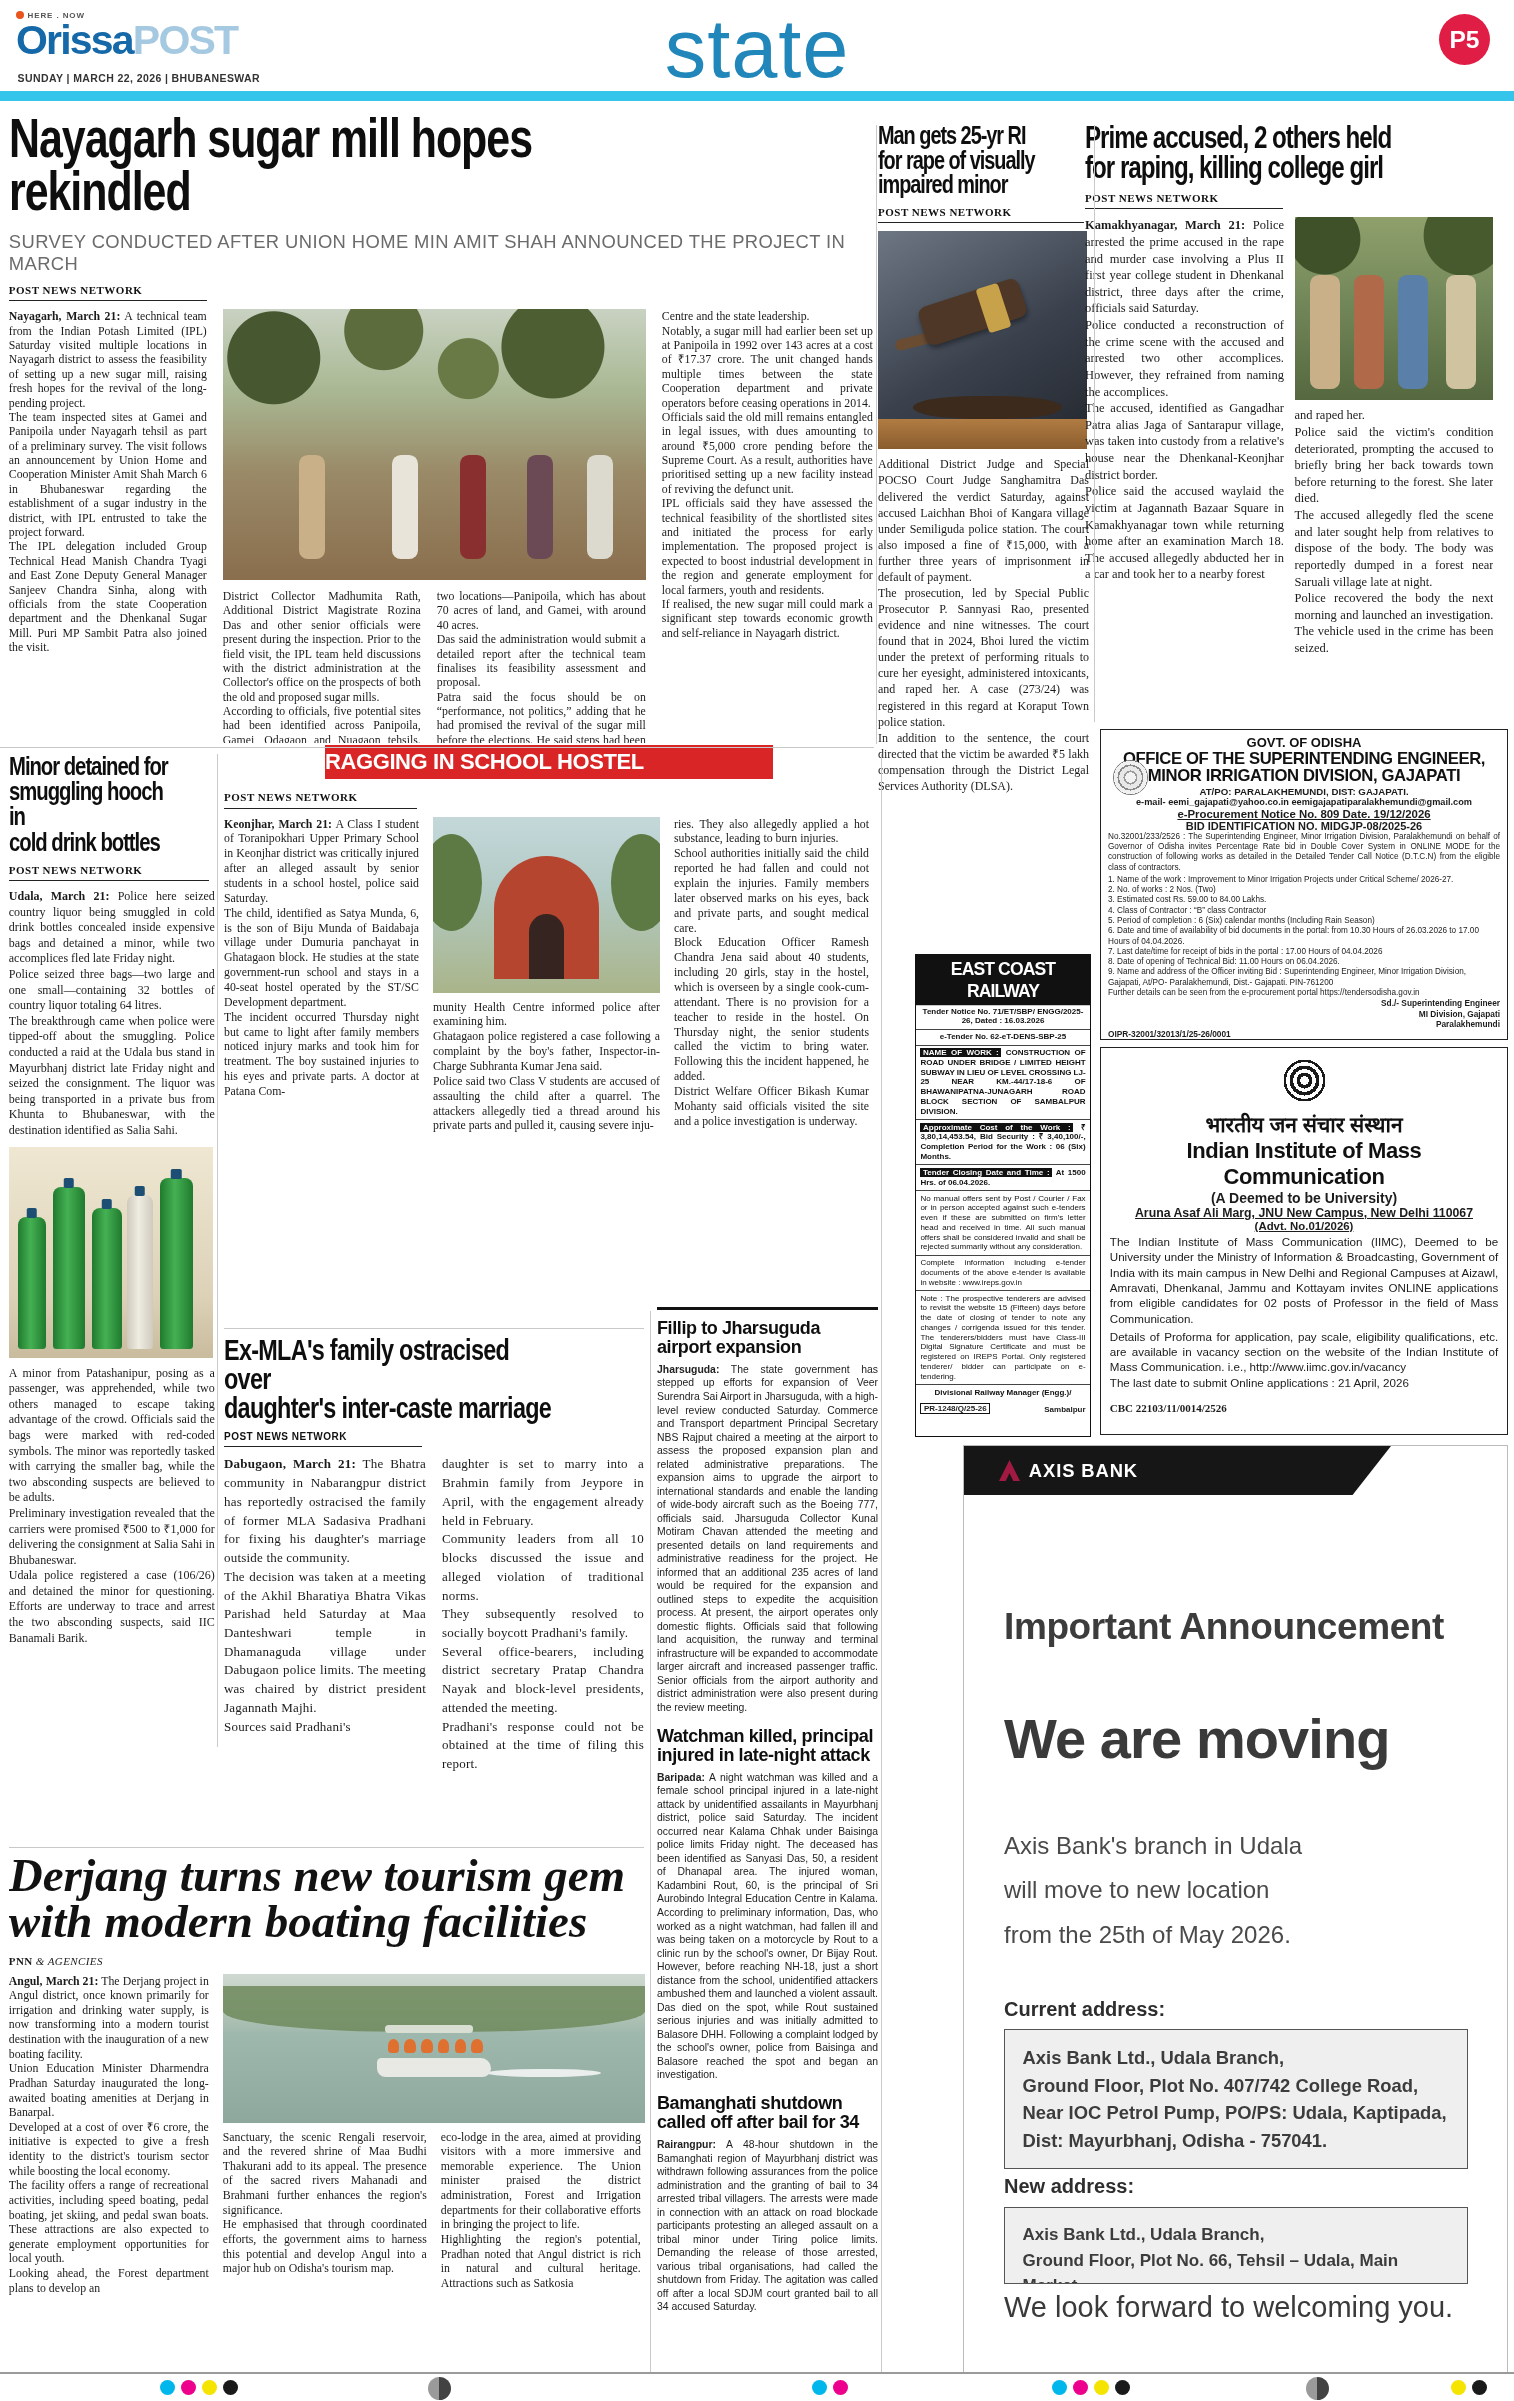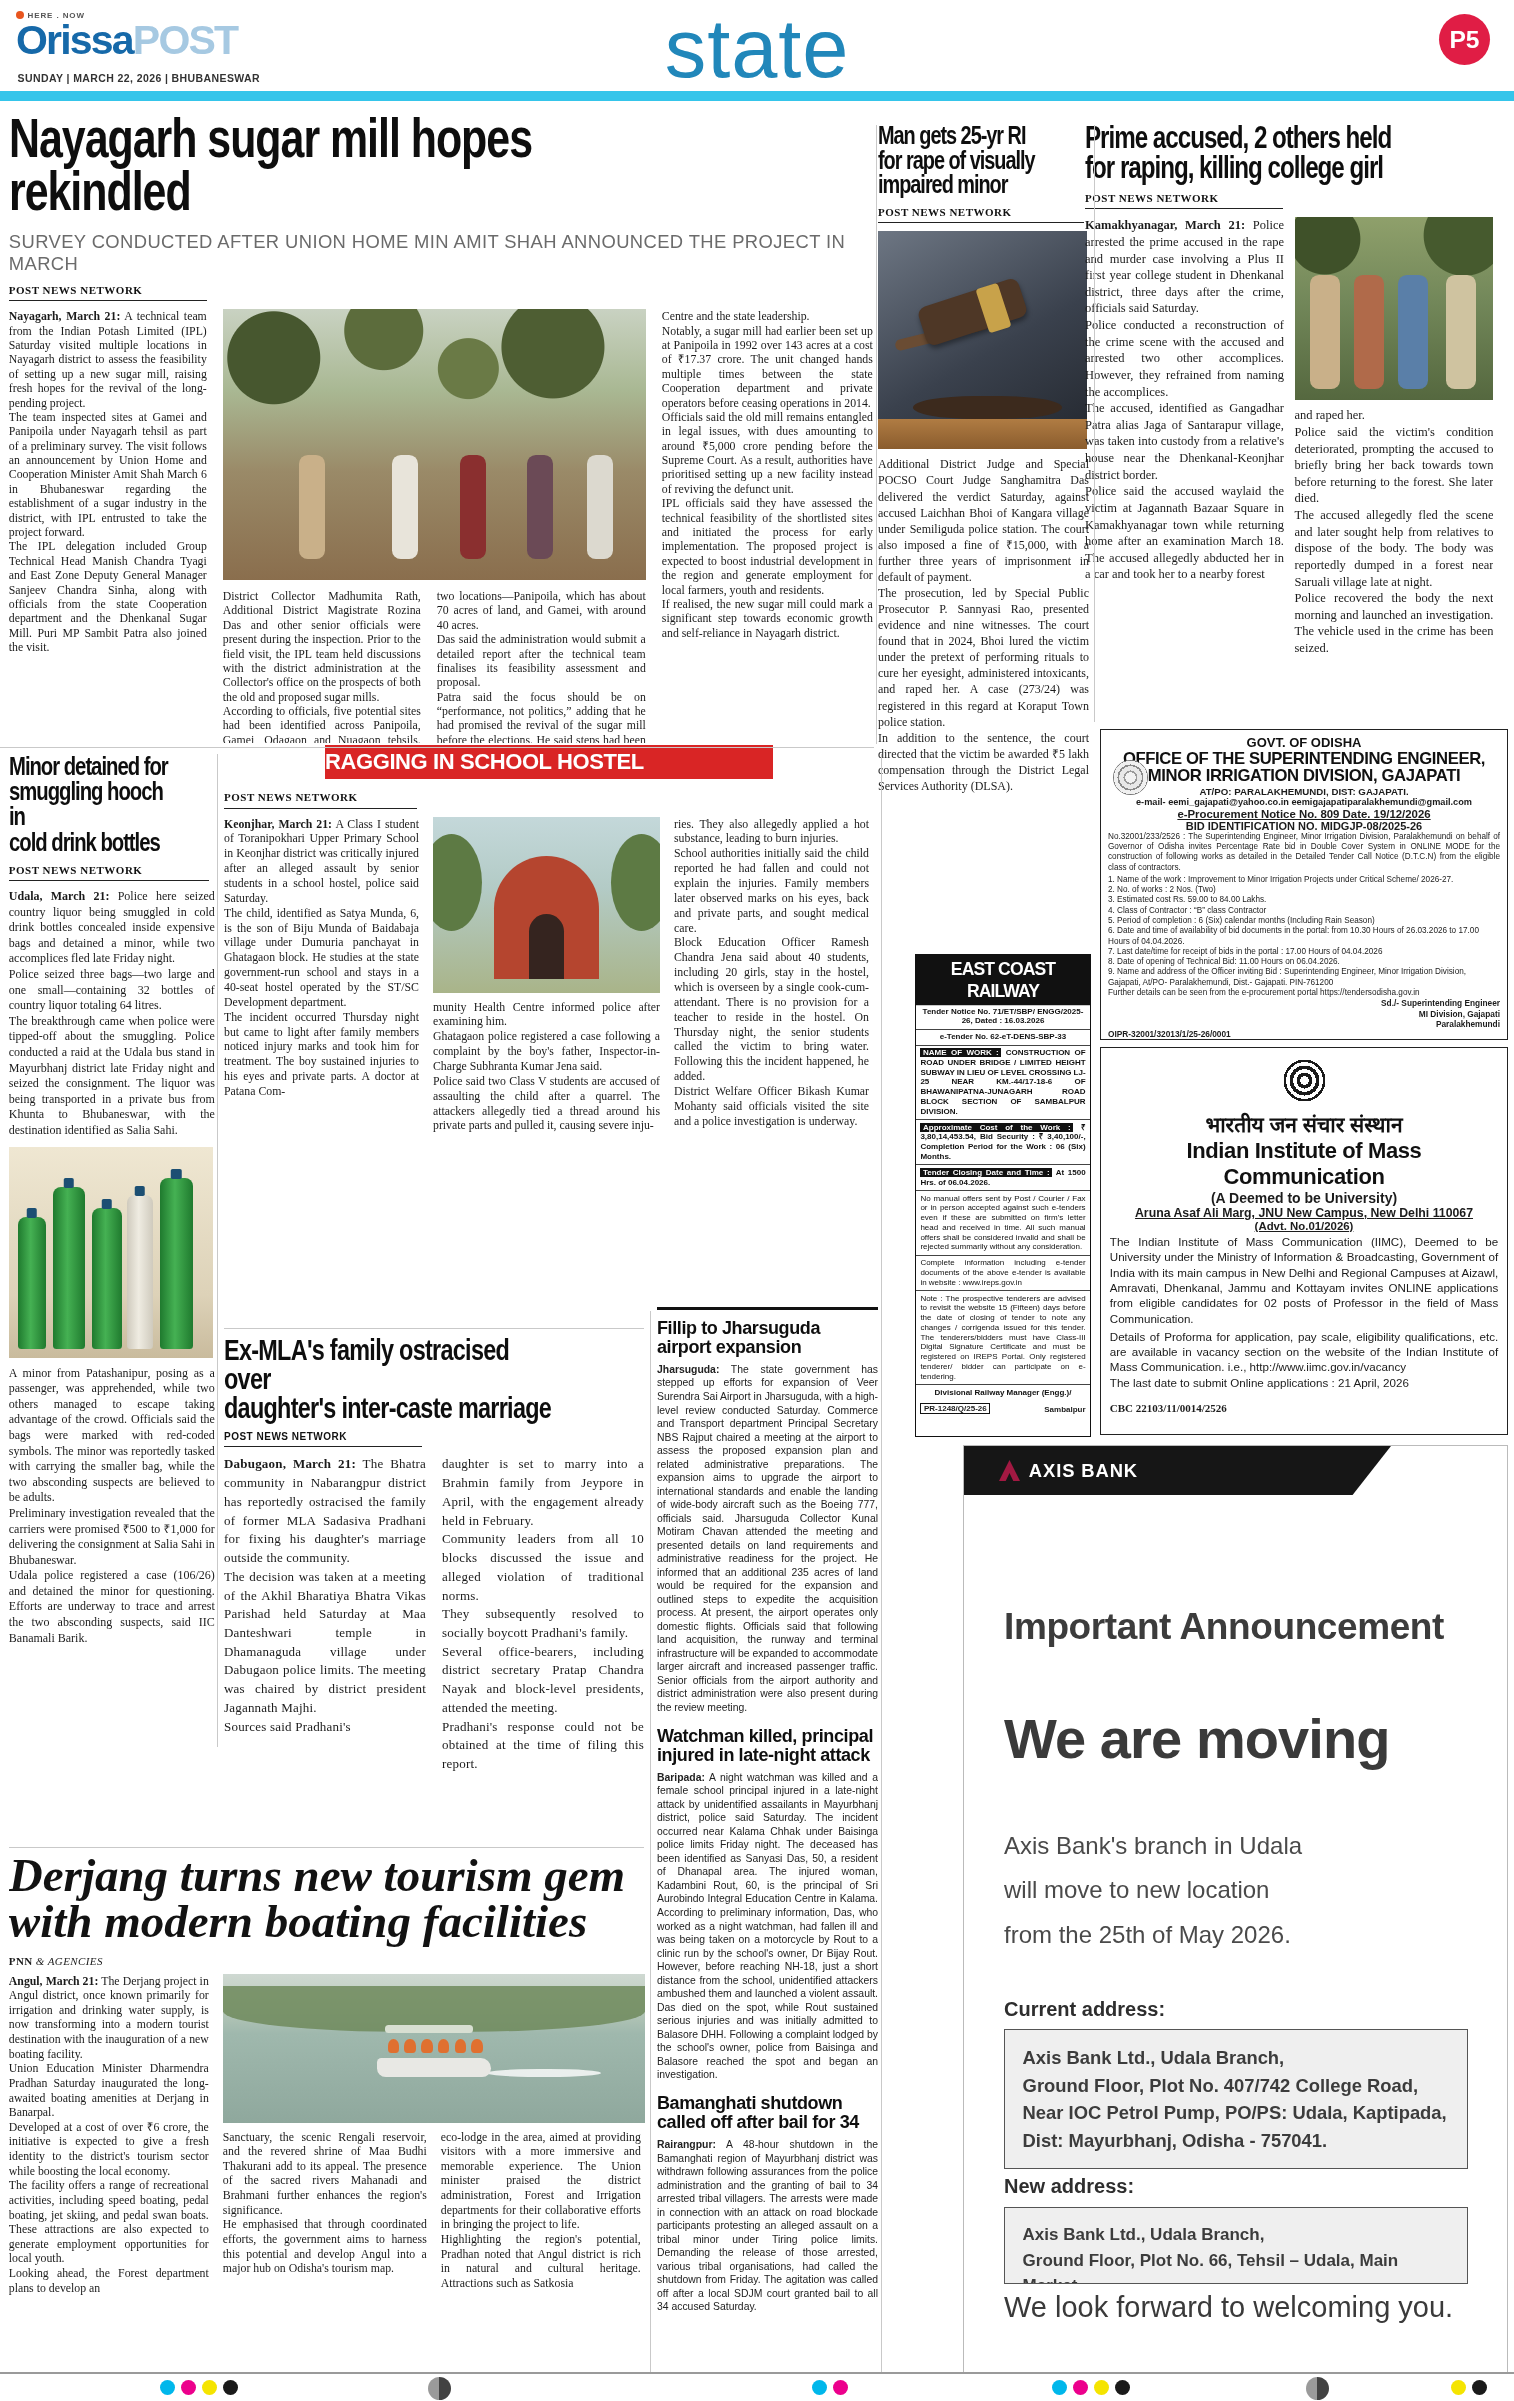--- a/index.html
+++ b/index.html
@@ -301,21 +301,21 @@
     <div class="small">Further details can be seen from the e-procurement portal https://tendersodisha.gov.in</div>
     <div class="sd" style="white-space:pre-line;">Sd./- Superintending Engineer
 MI Division, Gajapati
 Paralakhemundi</div>
     <div class="ref">OIPR-32001/32013/1/25-26/0001</div>
   </div>
 
   <div id="ecr" class="article">
     <div class="head">EAST COAST RAILWAY</div>
     <div class="row bold c">Tender Notice No. 71/ET/SBP/ ENGG/2025-26, Dated : 16.03.2026</div>
-    <div class="row bold c">e-Tender No. 62-eT-DENS-SBP-33</div>
+    <div class="row bold c">e-Tender No. 62-eT-DENS-SBP-25</div>
     <div class="row bold"><span class="chip">NAME OF WORK :</span><span> CONSTRUCTION OF ROAD UNDER BRIDGE / LIMITED HEIGHT SUBWAY IN LIEU OF LEVEL CROSSING LJ-25 NEAR KM.-44/17-18-6 OF BHAWANIPATNA-JUNAGARH ROAD BLOCK SECTION OF SAMBALPUR DIVISION.</span></div>
     <div class="row bold"><span class="chip">Approximate Cost of the Work :</span><span> ₹ 3,80,14,453.54, Bid Security : ₹ 3,40,100/-, Completion Period for the Work : 06 (Six) Months.</span></div>
     <div class="row bold"><span class="chip">Tender Closing Date and Time :</span><span> At 1500 Hrs. of 06.04.2026.</span></div>
     <div class="row">No manual offers sent by Post / Courier / Fax or in person accepted against such e-tenders even if these are submitted on firm's letter head and received in time. All such manual offers shall be considered invalid and shall be rejected summarily without any consideration.</div>
     <div class="row">Complete information including e-tender documents of the above e-tender is available in website : www.ireps.gov.in</div>
     <div class="row">Note : The prospective tenderers are advised to revisit the website 15 (Fifteen) days before the date of closing of tender to note any changes / corrigenda issued for this tender. The tenderers/bidders must have Class-III Digital Signature Certificate and must be registered on IREPS Portal. Only registered tenderer/ bidder can participate on e-tendering.</div>
     <div class="row bold c" style="border-bottom:none;">Divisional Railway Manager (Engg.)/</div>
     <div class="foot">
       <span class="refbox">PR-1248/Q/25-26</span>
       <span>Sambalpur</span>

